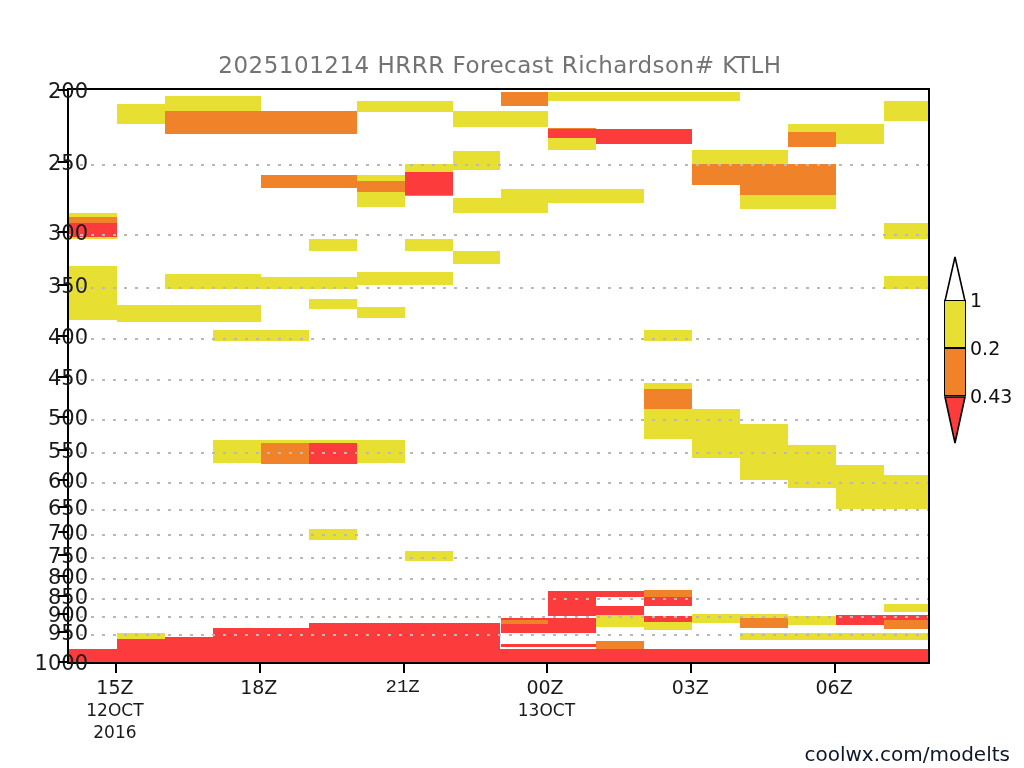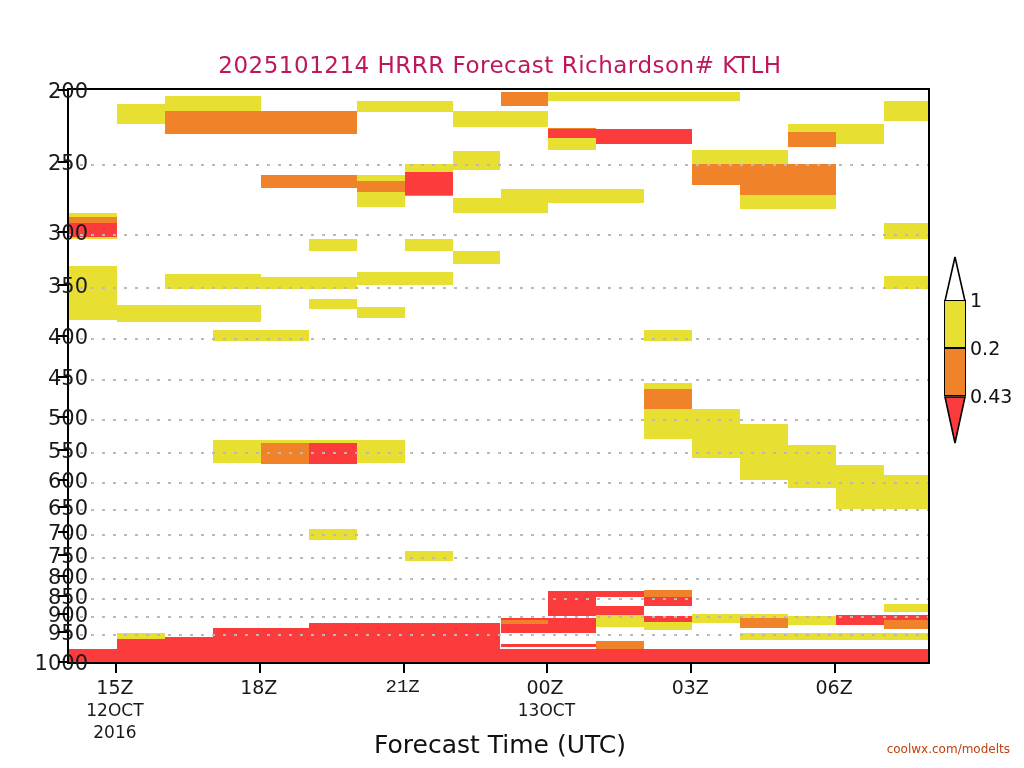--- a/index.html
+++ b/index.html
@@ -5,21 +5,21 @@
   html,body{margin:0;padding:0;}
   body{
     width:1024px;height:768px;background:#ffffff;
     font-family:"DejaVu Sans",sans-serif;
     overflow:hidden;position:relative;
   }
   #root{position:absolute;left:0;top:0;width:1024px;height:768px;}
 
   .title{
     position:absolute;left:0;top:52px;width:1000px;text-align:center;
-    font-size:23px;color:#be185d;letter-spacing:0.5px;
+    font-size:23px;color:#737373;letter-spacing:0.5px;
     font-family:"DejaVu Sans",sans-serif;
   }
 
   
   #plot{
     position:absolute;left:67px;top:88px;width:863px;height:576px;
     border:2px solid #000;box-sizing:border-box;background:#fff;
     overflow:hidden;
   }
   #cells{position:absolute;left:0;top:0;width:100%;height:100%;}
@@ -36,21 +36,21 @@
     font-size:21px;color:#1a1a1a;transform:translateY(-11px);}
   .ytickmark{position:absolute;width:9px;height:2px;background:#000;left:58px;transform:translateY(-1px);}
 
   
   .xtickmark{position:absolute;top:664px;width:2px;height:9px;background:#000;}
   .xtick{position:absolute;top:676px;font-size:19px;color:#1a1a1a;transform:translateX(-50%);white-space:nowrap;}
   .xsub{position:absolute;font-size:17px;color:#1a1a1a;transform:translateX(-50%);white-space:nowrap;}
 
   .xlabel{position:absolute;left:0;top:730px;width:1000px;text-align:center;
     font-size:25px;color:#111;}
-  .credit{position:absolute;right:14px;top:742px;font-size:12px;color:#c2410c;}
+  .credit{position:absolute;right:14px;top:742px;font-size:20px;color:#0f172a;}
 
   
   #cbar{position:absolute;left:944px;top:300px;width:22px;}
   .cbseg{position:absolute;left:0;width:22px;border:1.5px solid #000;box-sizing:border-box;}
   .cblabel{position:absolute;left:26px;font-size:19px;color:#111;transform:translateY(-11px);white-space:nowrap;}
 </style>
 </head>
 <body>
 
 <div id="root">
@@ -210,21 +210,20 @@
       <div class="xtick" style="left: 402.611px; font-family: Liberation Mono, monospace;">21Z</div>
       <div class="xtickmark" style="left: 546.444px;"></div>
       <div class="xtick" style="left: 545px;">00Z</div>
       <div class="xsub" style="left: 546.444px; top: 700px;">13OCT</div>
       <div class="xtickmark" style="left: 690.278px;"></div>
       <div class="xtick" style="left: 690.278px;">03Z</div>
       <div class="xtickmark" style="left: 834.111px;"></div>
       <div class="xtick" style="left: 834.111px;">06Z</div>
     </div>
 
-  <div class="xlabel">Forecast Time (UTC)</div>
   <div class="credit">coolwx.com/modelts</div>
 
   <div id="cbar">
       <div style="position: absolute; left: 0px; top: -44px; width: 0px; height: 0px; border-left: 11px solid transparent; border-right: 11px solid transparent; border-bottom: 44px solid rgb(255, 255, 255);"></div>
       <svg width="22" height="46" style="position:absolute;left:0;top:-44px;">
         <polygon points="11,1 21,45 1,45" fill="none" stroke="#000" stroke-width="1.6"></polygon>
       </svg>
       <div class="cbseg" style="top: 0px; height: 48px; background: rgb(232, 223, 51);"></div>
       <div class="cbseg" style="top: 48px; height: 48px; background: rgb(240, 130, 41);"></div>
       <svg width="22" height="48" style="position:absolute;left:0;top:96px;">

